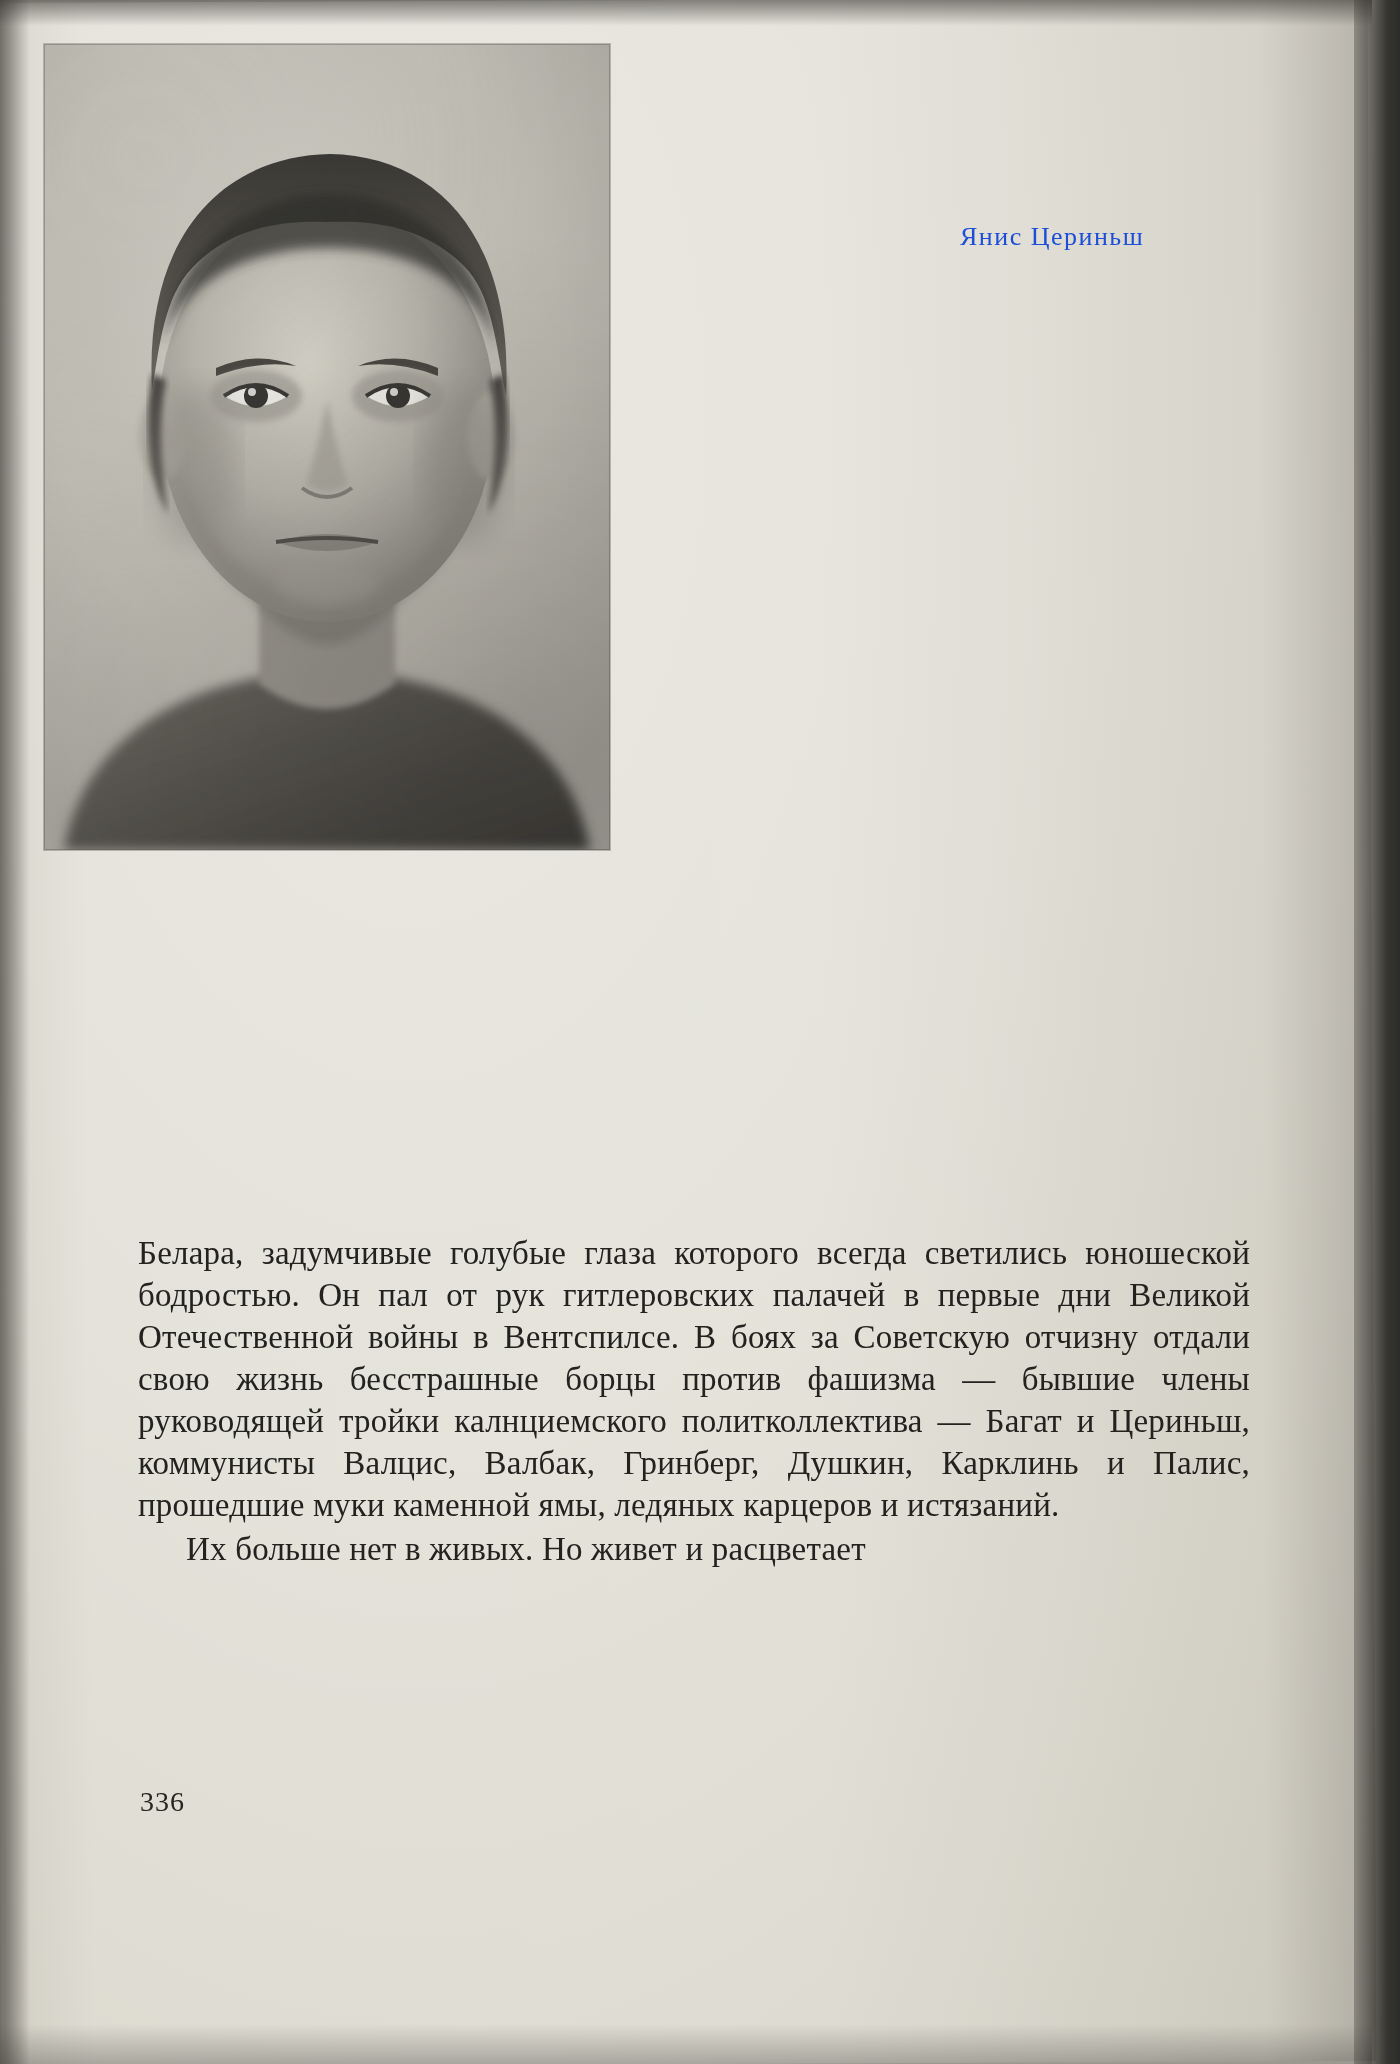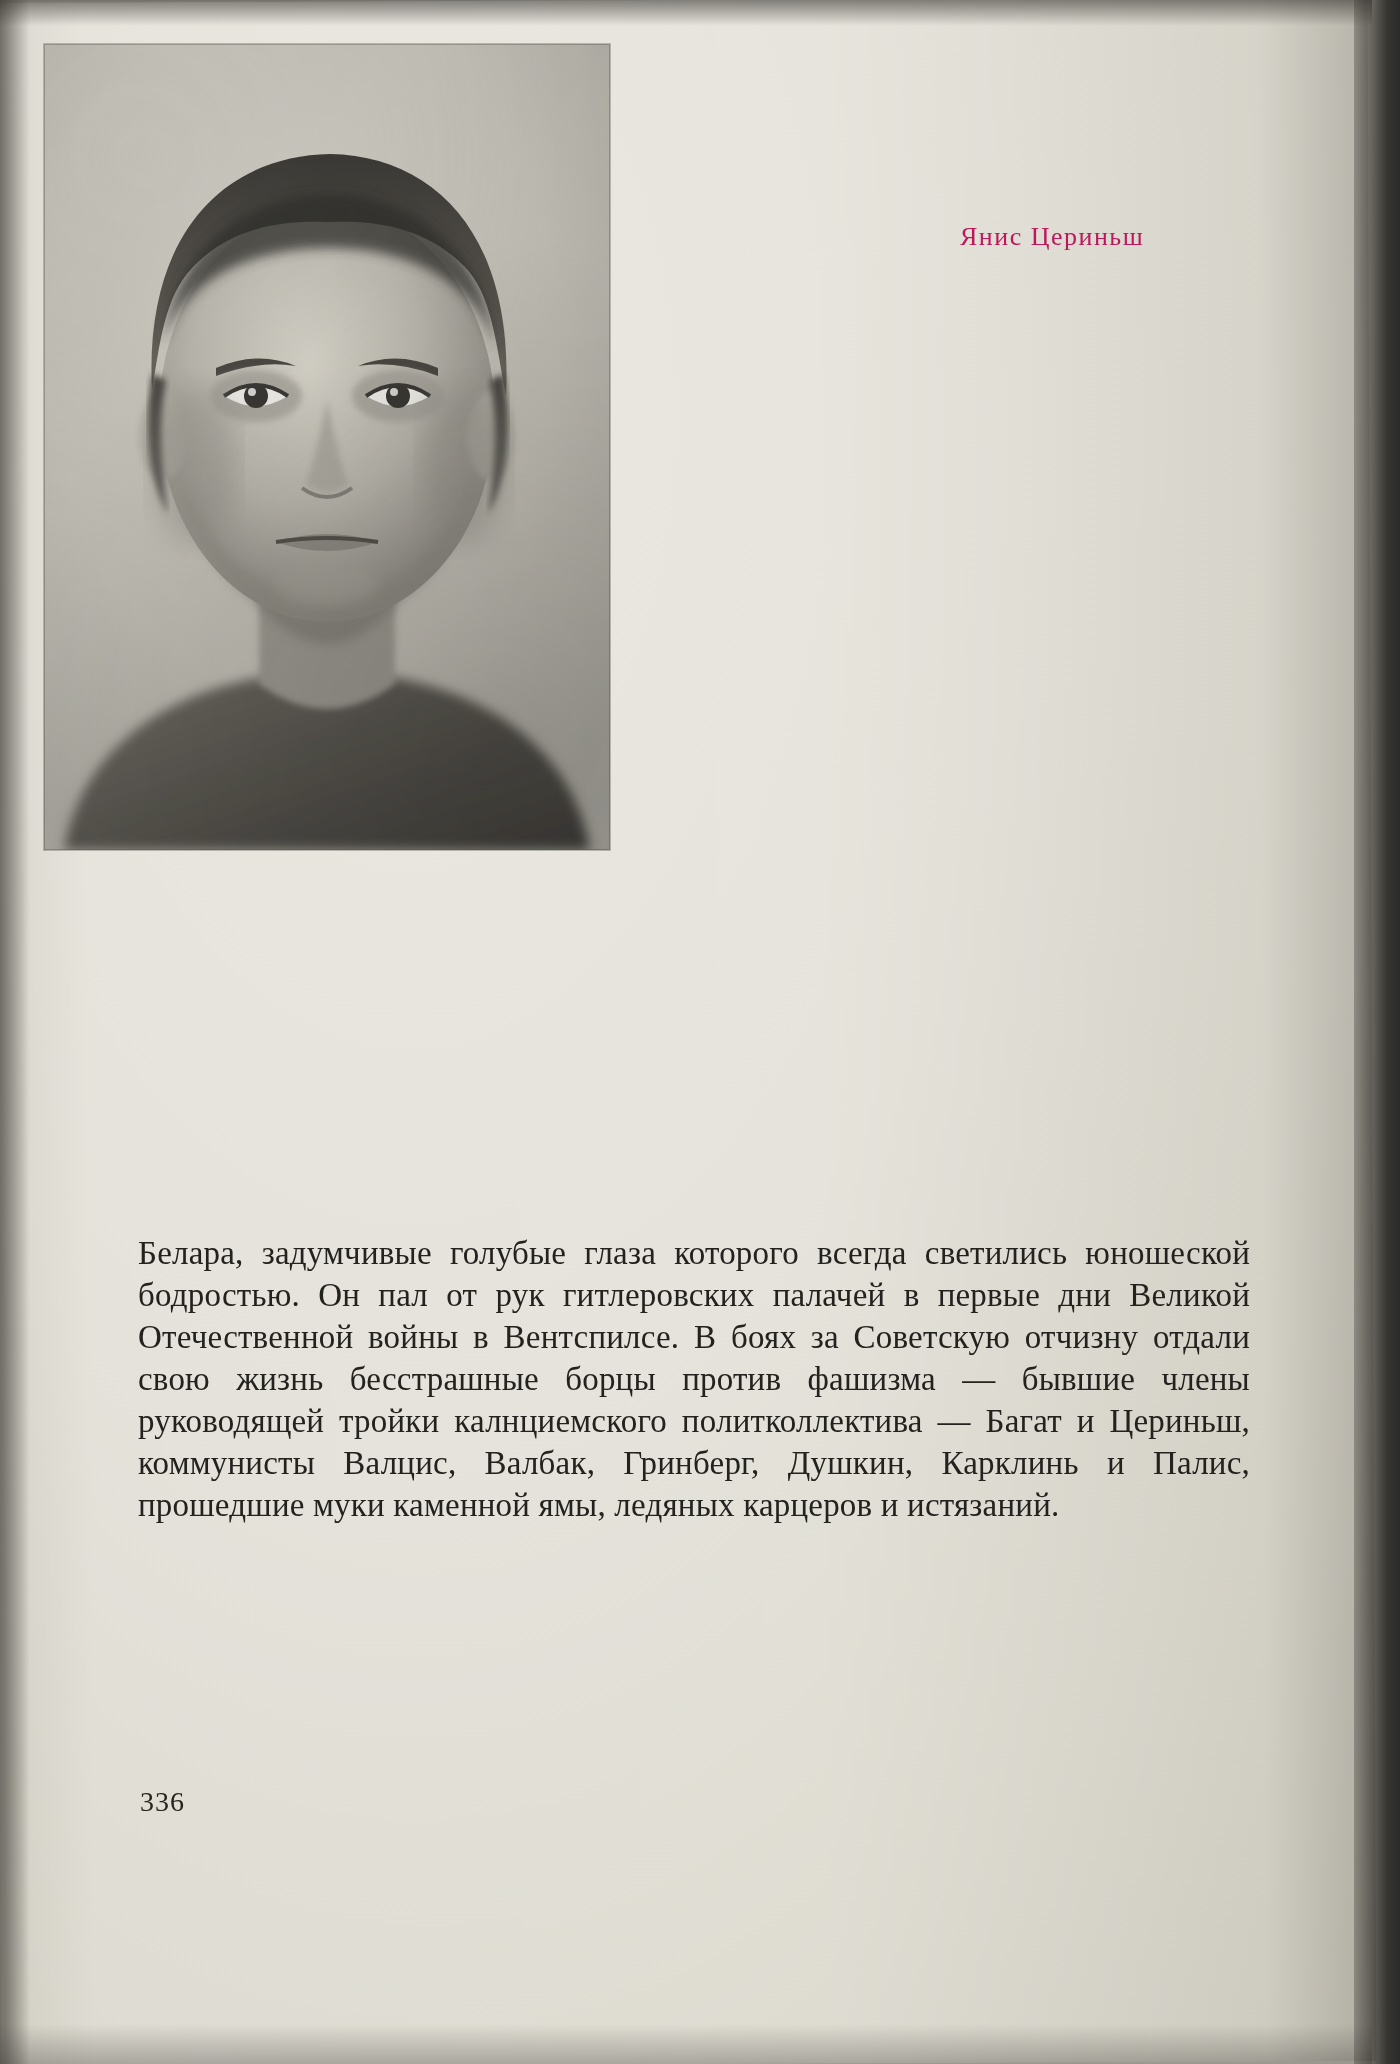--- a/index.html
+++ b/index.html
@@ -109,21 +109,21 @@
   .portrait-svg { position: absolute; inset: 0; width: 100%; height: 100%; }
 
   
   .caption {
     position: absolute;
     left: 960px;
     top: 222px;
     width: 320px;
     font-size: 26px;
     letter-spacing: 1.5px;
-    color: #be185d;
+    color: #1d4ed8;
     font-family: "Liberation Serif", serif;
     white-space: nowrap;
   }
 
   
   .body-text {
     position: absolute;
     left: 138px;
     top: 1232px;
     width: 1112px;
@@ -244,18 +244,19 @@
 
       <rect x="0" y="0" width="566" height="806" fill="none" stroke="rgba(80,78,72,0.35)" stroke-width="2"></rect>
     </svg>
     <div class="grain"></div>
   </div>
 
   <div class="caption">Янис Цериньш</div>
 
   <div class="body-text">
     <p>Белара, задумчивые голубые глаза которого всегда светились юношеской бодростью. Он пал от рук гитлеровских палачей в первые дни Великой Отечественной войны в Вентспилсе. В боях за Советскую отчизну отдали свою жизнь бесстрашные борцы против фашизма — бывшие члены руководящей тройки калнциемского политколлектива — Багат и Цериньш, коммунисты Валцис, Валбак, Гринберг, Душкин, Карклинь и Палис, прошедшие муки каменной ямы, ледяных карцеров и истязаний.</p>
+    <p class="indent">Их больше нет в живых. Но живет и расцветает</p>
   </div>
 
   <div class="folio">336</div>
 
   <div class="gutter"></div>
 </div>
 
 </body></html>

